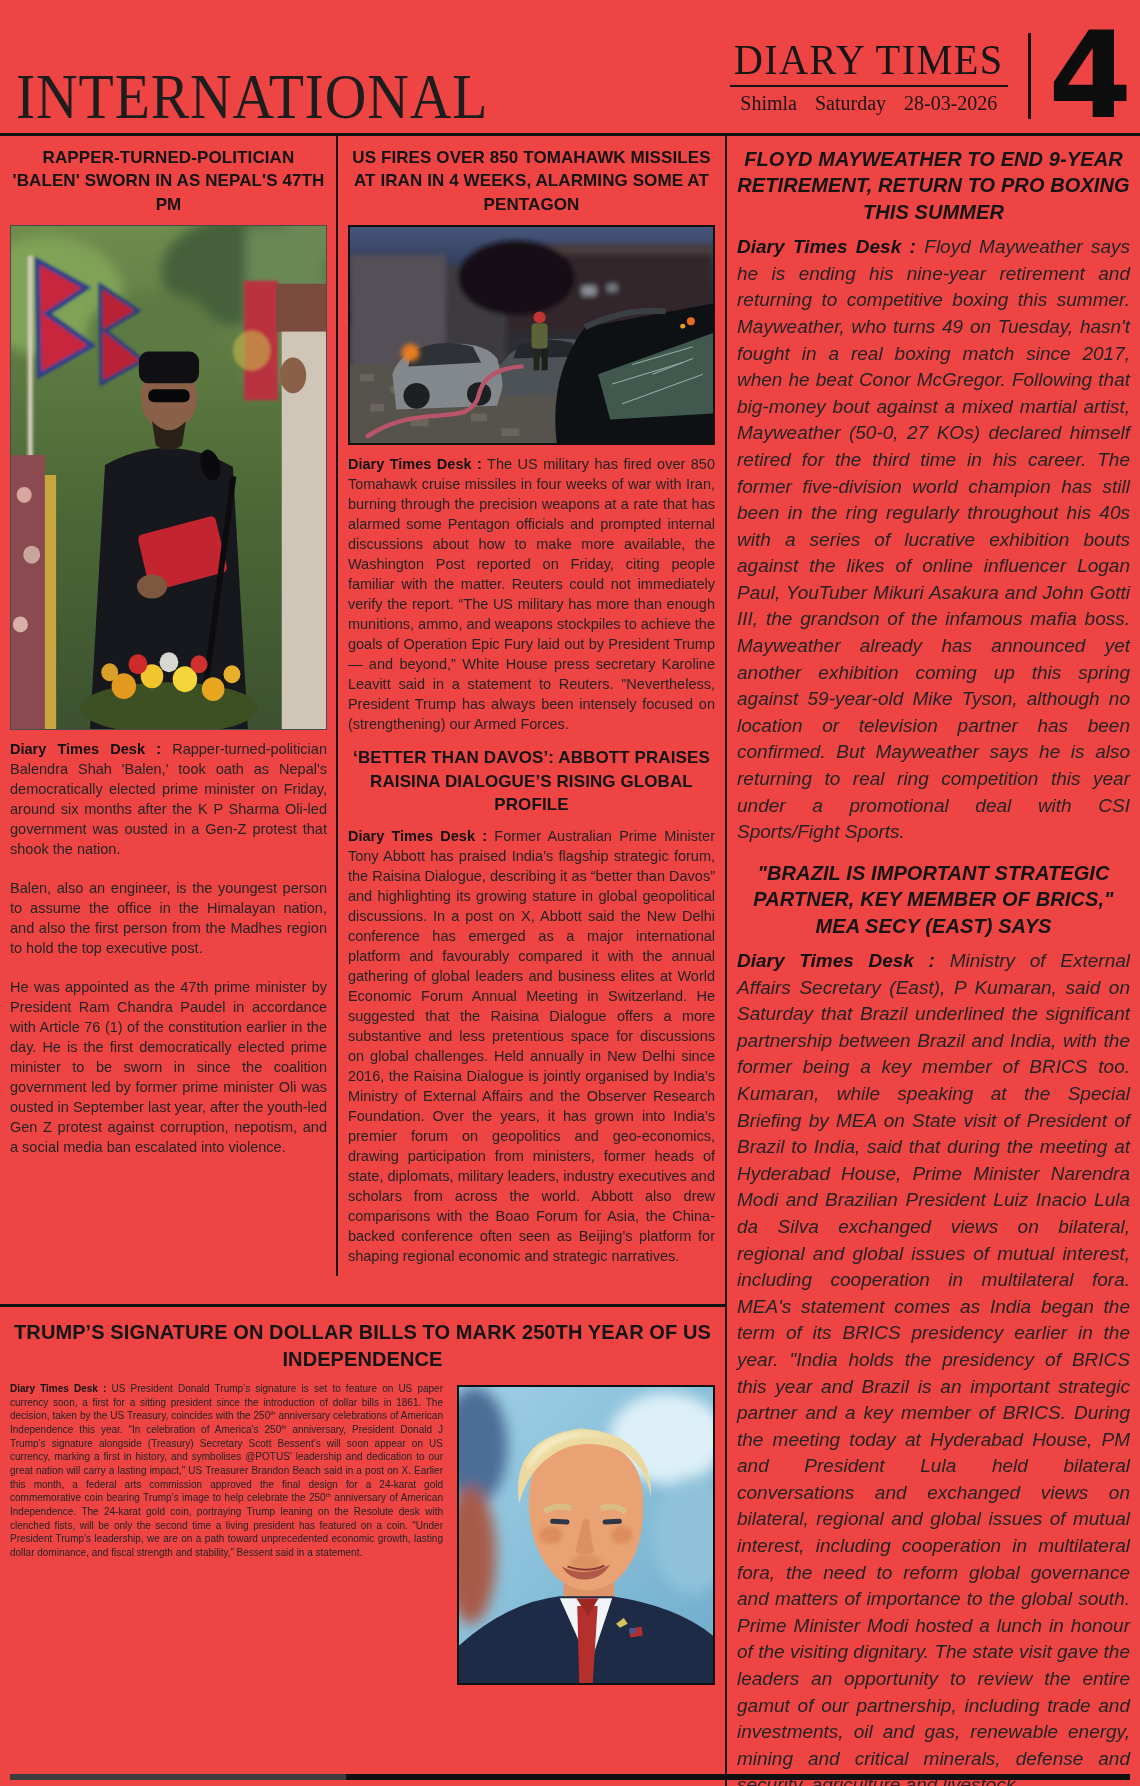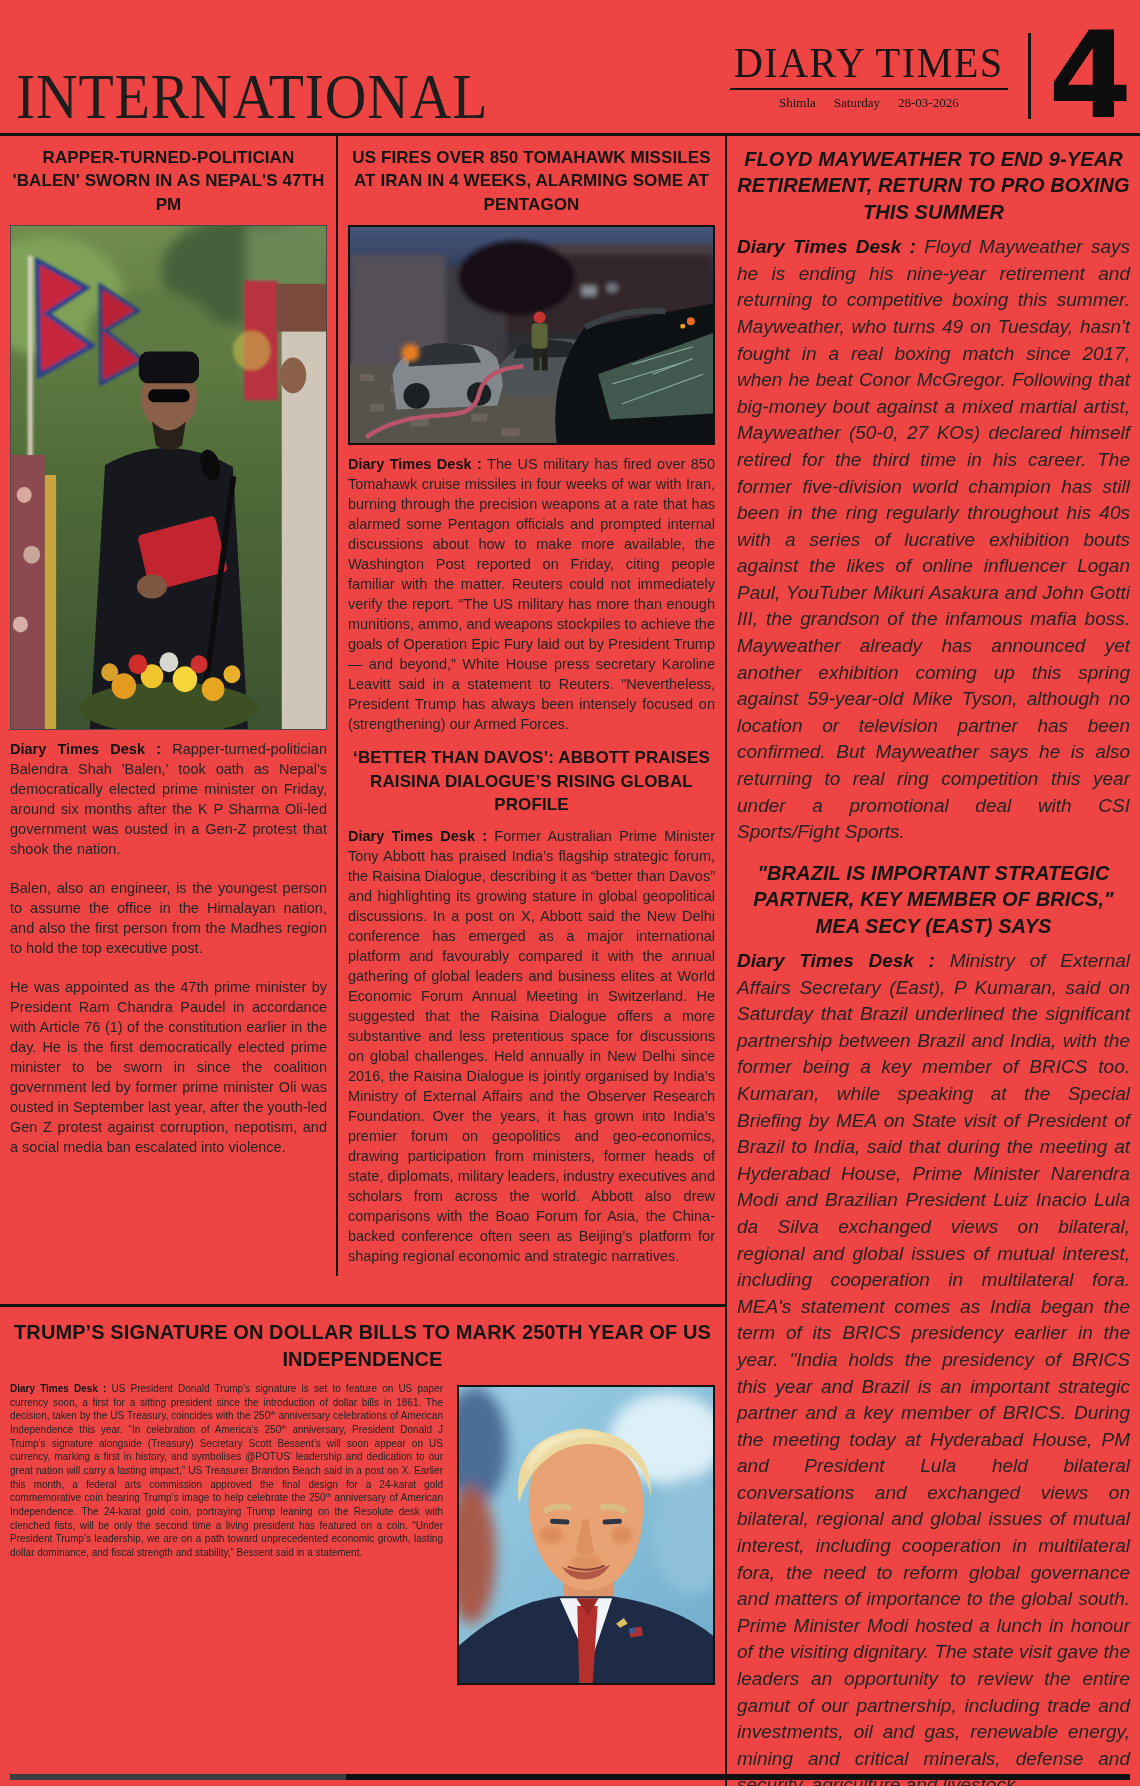--- a/index.html
+++ b/index.html
@@ -19,21 +19,21 @@
     white-space:nowrap; line-height:1;
   }
   .mast-right { display:flex; align-items:center; gap:18px; padding-bottom:6px; }
   .mast-block { text-align:center; }
   .mast-title {
     font-family:"Liberation Serif", serif; font-size:42px; letter-spacing:1.5px;
     color:#161616; line-height:1.05; white-space:nowrap; transform:scaleX(0.96);
   }
   .mast-rule { height:2px; background:#141414; margin:3px 2px 5px 2px; }
   .dateline {
-    font-family:"Liberation Serif", serif; font-size:13px; color:#161616;
+    font-family:"Liberation Serif", serif; font-size:20px; color:#161616;
     display:flex; gap:18px; justify-content:center; white-space:nowrap;
   }
   .mast-divider { width:3px; height:86px; background:#141414; }
   .page-number {
     font-family:"DejaVu Sans", sans-serif; font-weight:bold; font-size:120px;
     line-height:0.78; color:#0d0d0d; letter-spacing:-4px;
   }
   
   main.content { display:flex; border-top:3px solid #111; }
   .left-wrap { width:727px; box-sizing:border-box; border-right:2px solid #161616; }

